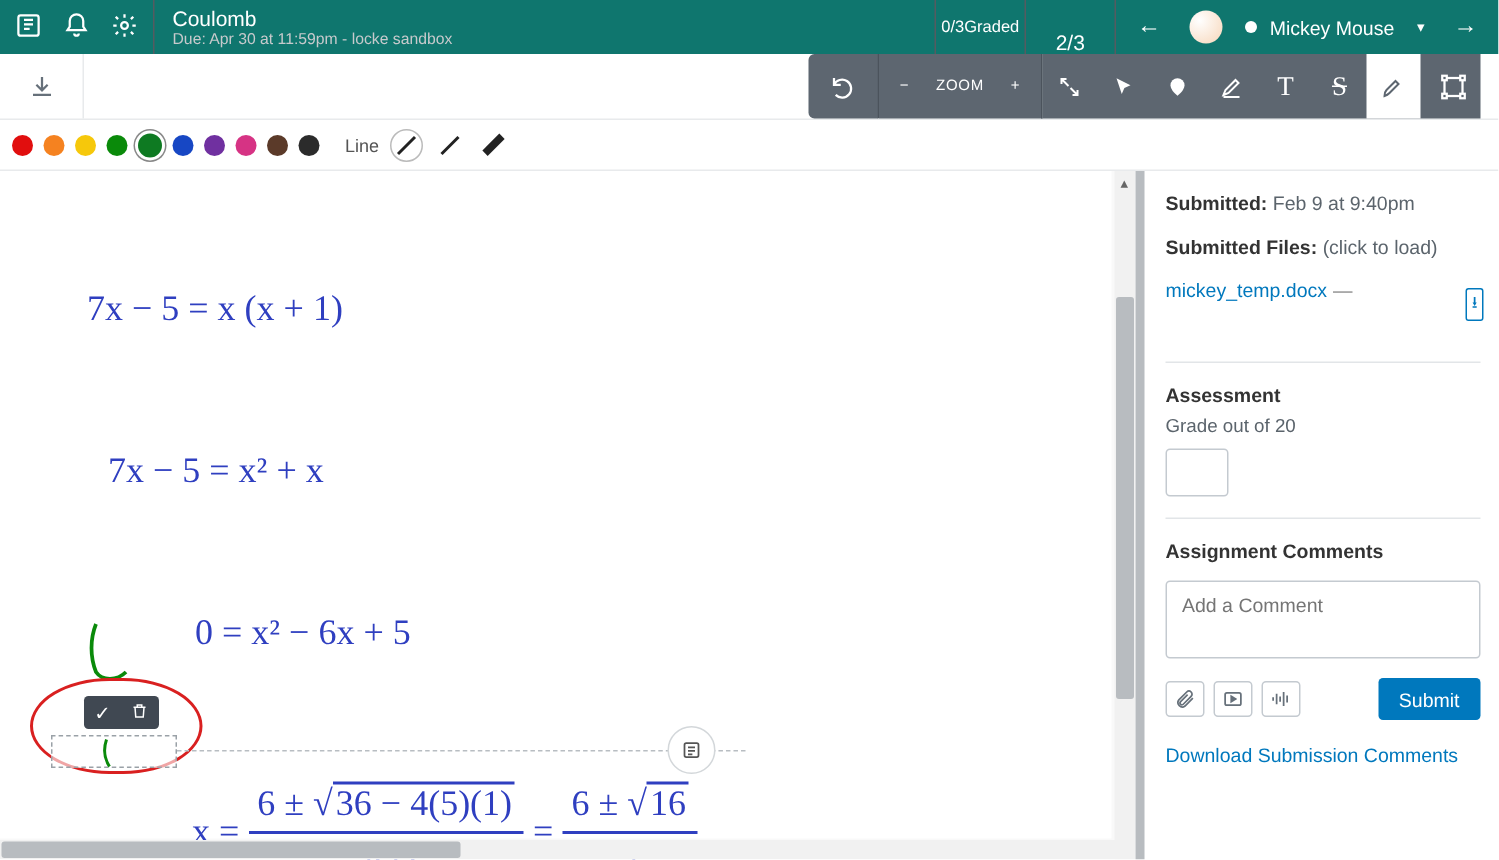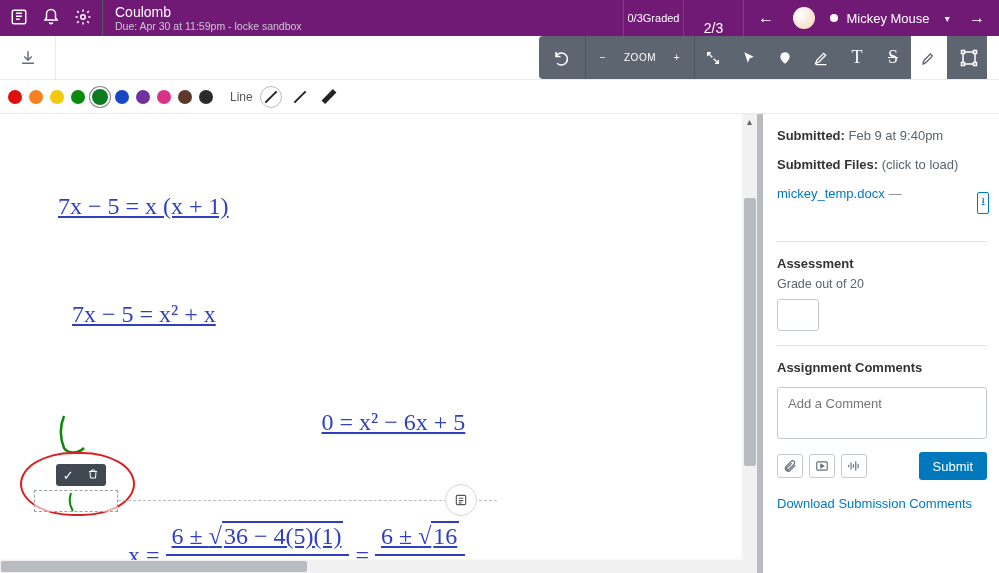--- a/index.html
+++ b/index.html
@@ -1,17 +1,17 @@
 <!DOCTYPE html>
 <html><head>
 <meta charset="utf-8">
 <style>
   * { box-sizing: border-box; margin: 0; padding: 0; }
   body { font-family: -apple-system, "Segoe UI", Helvetica, Arial, sans-serif; font-size: 13px; color: #333; width: 999px; height: 573px; overflow: hidden; background: #fff; }
-  .top-header { height: 36px; background: #701a75; display: flex; align-items: stretch; color: #fff; }
+  .top-header { height: 36px; background: #0f766e; display: flex; align-items: stretch; color: #fff; }
   .top-header-left { display: flex; align-items: center; gap: 14px; padding: 0 10px; border-right: 1px solid #555b60; }
   .top-header-left svg { stroke: #fff; }
   .assignment-info { flex: 1; display: flex; flex-direction: column; justify-content: center; padding: 0 12px; }
   .assignment-title { font-size: 14px; font-weight: 400; }
   .assignment-due { font-size: 10.5px; color: #c7cacc; }
   .grade-count { width: 60px; display: flex; flex-direction: row; align-items: center; justify-content: center; font-size: 11px; line-height: 13px; border-left: 1px solid #555b60; }
   .page-count { width: 60px; display: flex; align-items: flex-end; justify-content: center; font-size: 14px; border-left: 1px solid #555b60; }
   .student-nav { width: 256px; display: flex; align-items: center; justify-content: space-between; padding: 0 10px; border-left: 1px solid #555b60; }
   .student-avatar { width: 22px; height: 22px; border-radius: 50%; background: radial-gradient(circle at 30% 30%, #fff, #f7d6b9); display: inline-block; }
   .student-name { display: flex; align-items: center; gap: 8px; font-size: 13px; }
@@ -43,21 +43,21 @@
   .canvas-wrap { flex: 1; position: relative; overflow: hidden; background: #f9f9f9; }
   .canvas-wrap::after { content:"\25B4"; position:absolute; top:2px; right:5px; font-size:10px; color:#666; }
   .canvas-wrap::before { content:"\25C2"; position:absolute; bottom:2px; left:306px; font-size:10px; color:#666; }
   .vscroll { position: absolute; top: 0; right: 0; width: 14px; height: 100%; background: #f1f1f1; }
   .vscroll-thumb { position: absolute; right: 1px; top: 84px; width: 12px; height: 268px; background: #b8bcc0; border-radius: 2px; }
   .hscroll { position: absolute; left: 0; bottom: 0; height: 13px; width: 100%; background: #f1f1f1; }
   .hscroll-thumb { position: absolute; left: 1px; bottom: 1px; height: 11px; width: 306px; background: #b8bcc0; border-radius: 2px; }
   .page-sheet { position:absolute; left:0; top:0; right:16px; bottom:14px; background:#fff; }
 
   .hand-layer { position: absolute; top: 2px; left: 58px; font-family: "Comic Sans MS", "Bradley Hand", cursive; color: #2f3fc0; font-size: 24px; line-height: 1.5; white-space: pre; }
-  .hand-layer .row { display:block;text-decoration:underline; }
+  .hand-layer .row { display:block; }
   .sqrt-box { border-top: 2px solid #2f3fc0; padding: 0 2px; }
   .frac { display:inline-flex; flex-direction:column; align-items:center; vertical-align:middle; }
   .frac .num { border-bottom: 2px solid #2f3fc0; padding: 0 6px; }
   .green-squiggle { position:absolute; left:54px; top:300px; width:40px; height:44px; }
   .red-circle { position:absolute; left:20px; top:338px; width:115px; height:64px; border:2px solid #d92020; border-radius:46%/50%; }
   .anno-toolbar { position:absolute; left:56px; top:350px; width:50px; height:22px; background:#404852; border-radius:3px; display:flex; align-items:center; justify-content:space-around; color:#fff; }
   .anno-box { position:absolute; left:34px; top:376px; width:84px; height:22px; border:1px dashed #9aa1a7; background: rgba(255,255,255,0.6); }
   .dash-line { position:absolute; left:118px; top:386px; right:260px; height:0; border-top:1.5px dashed #b8bdc2; }
   .page-btn { position:absolute; right:280px; top:370px; width:32px; height:32px; border-radius:50%; background:#fff; border:1px solid #d3d7da; display:flex; align-items:center; justify-content:center; cursor:pointer; font-size:14px; color:#555; }
 
@@ -193,21 +193,21 @@
   <span class="line-opt line-thick"></span>
 </div>
 
 <div class="body-row">
   <div class="canvas-wrap">
     <div class="page-sheet"></div>
 
     <div class="hand-layer">
       <span class="row">7x − 5 = x (x + 1)</span>
       <span class="row" style="margin-left:14px;">7x − 5 = x² + x</span>
-      <span class="row" style="margin-left:72px;text-align:right;">0 = x² − 6x + 5</span>
+      <span class="row" style="margin-left:72px;">0 = x² − 6x + 5</span>
       <span class="row" style="margin-left:70px; margin-top:6px; display:flex; align-items:center;">
         <span>x = </span>
         <span class="frac">
           <span class="num"><span>6 ± </span>√<span class="sqrt-box">36 − 4(5)(1)</span></span>
           <span>2(1)</span>
         </span>
         <span> = </span>
         <span class="frac">
           <span class="num"><span>6 ± </span>√<span class="sqrt-box">16</span></span>
           <span>2</span>

